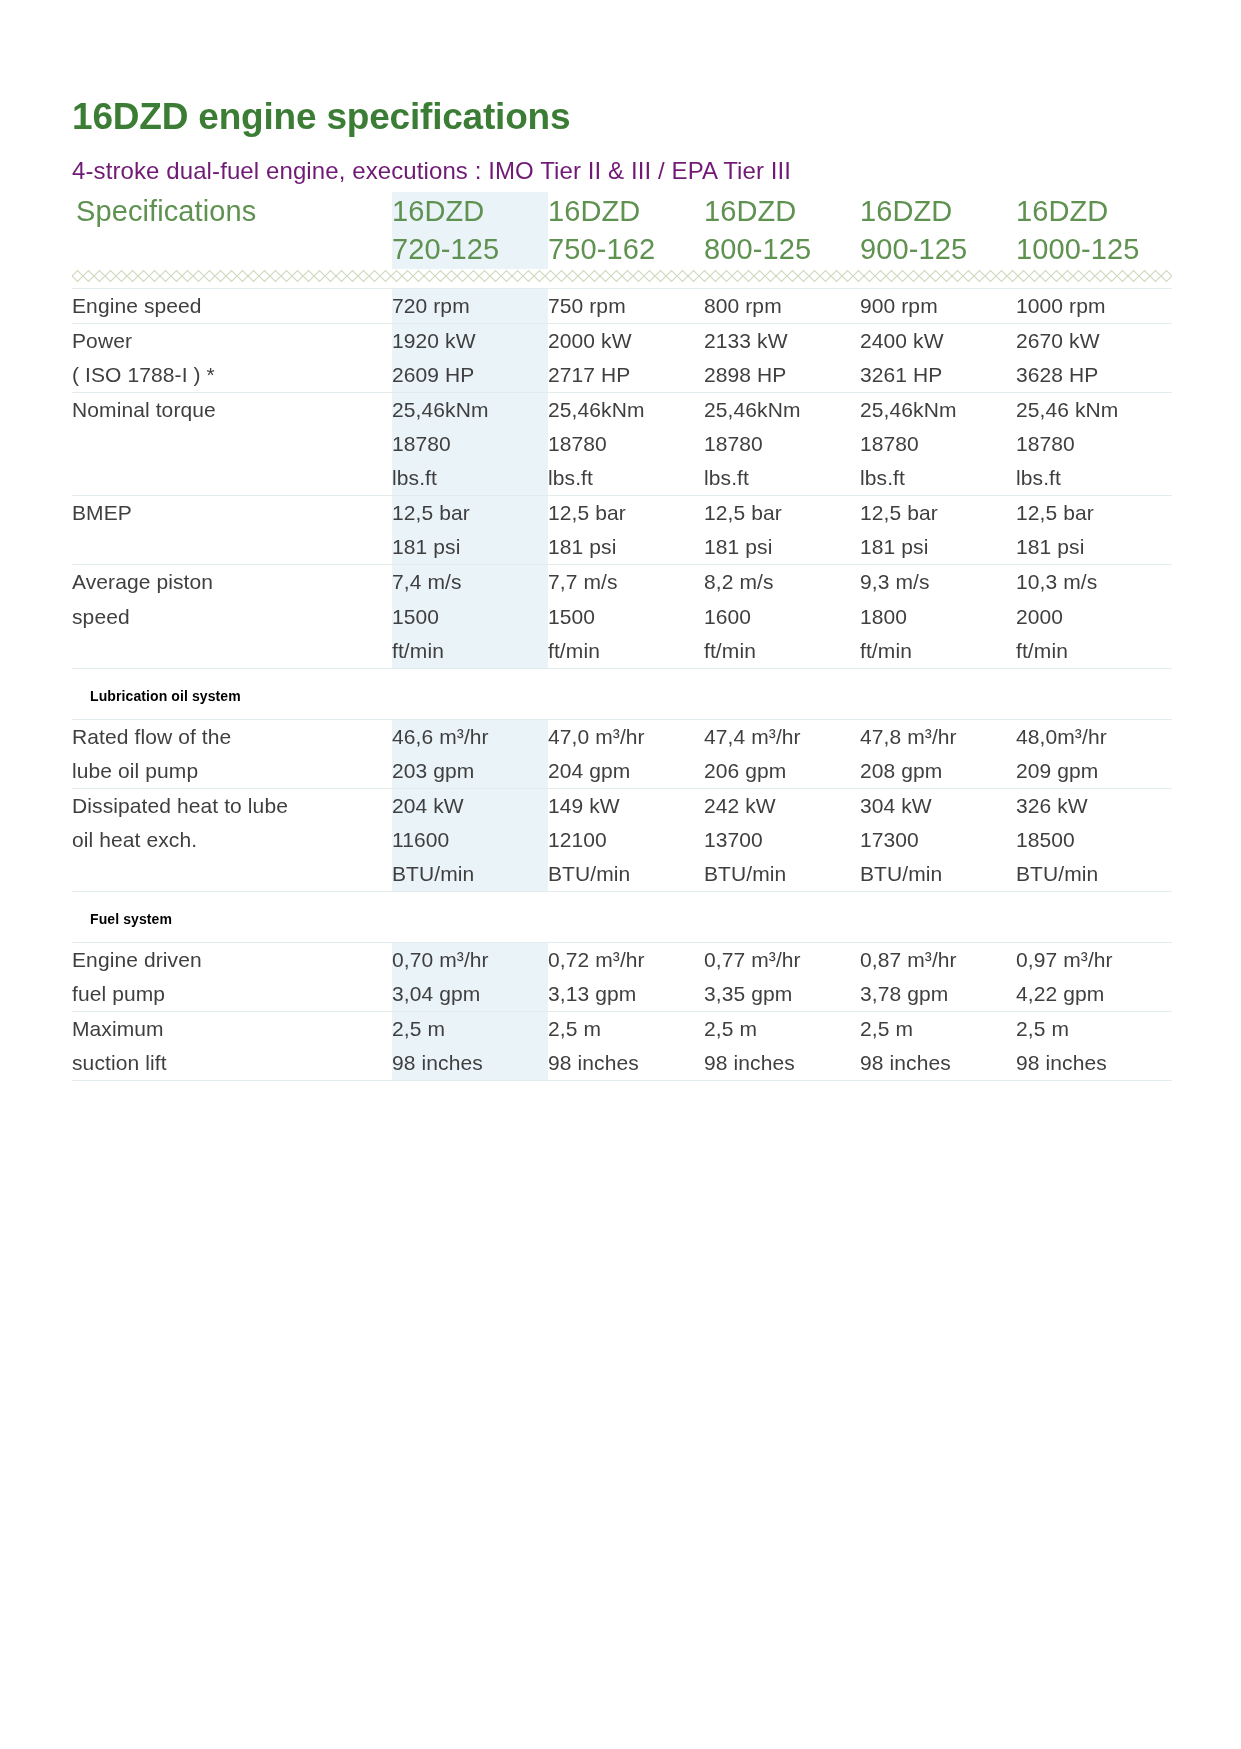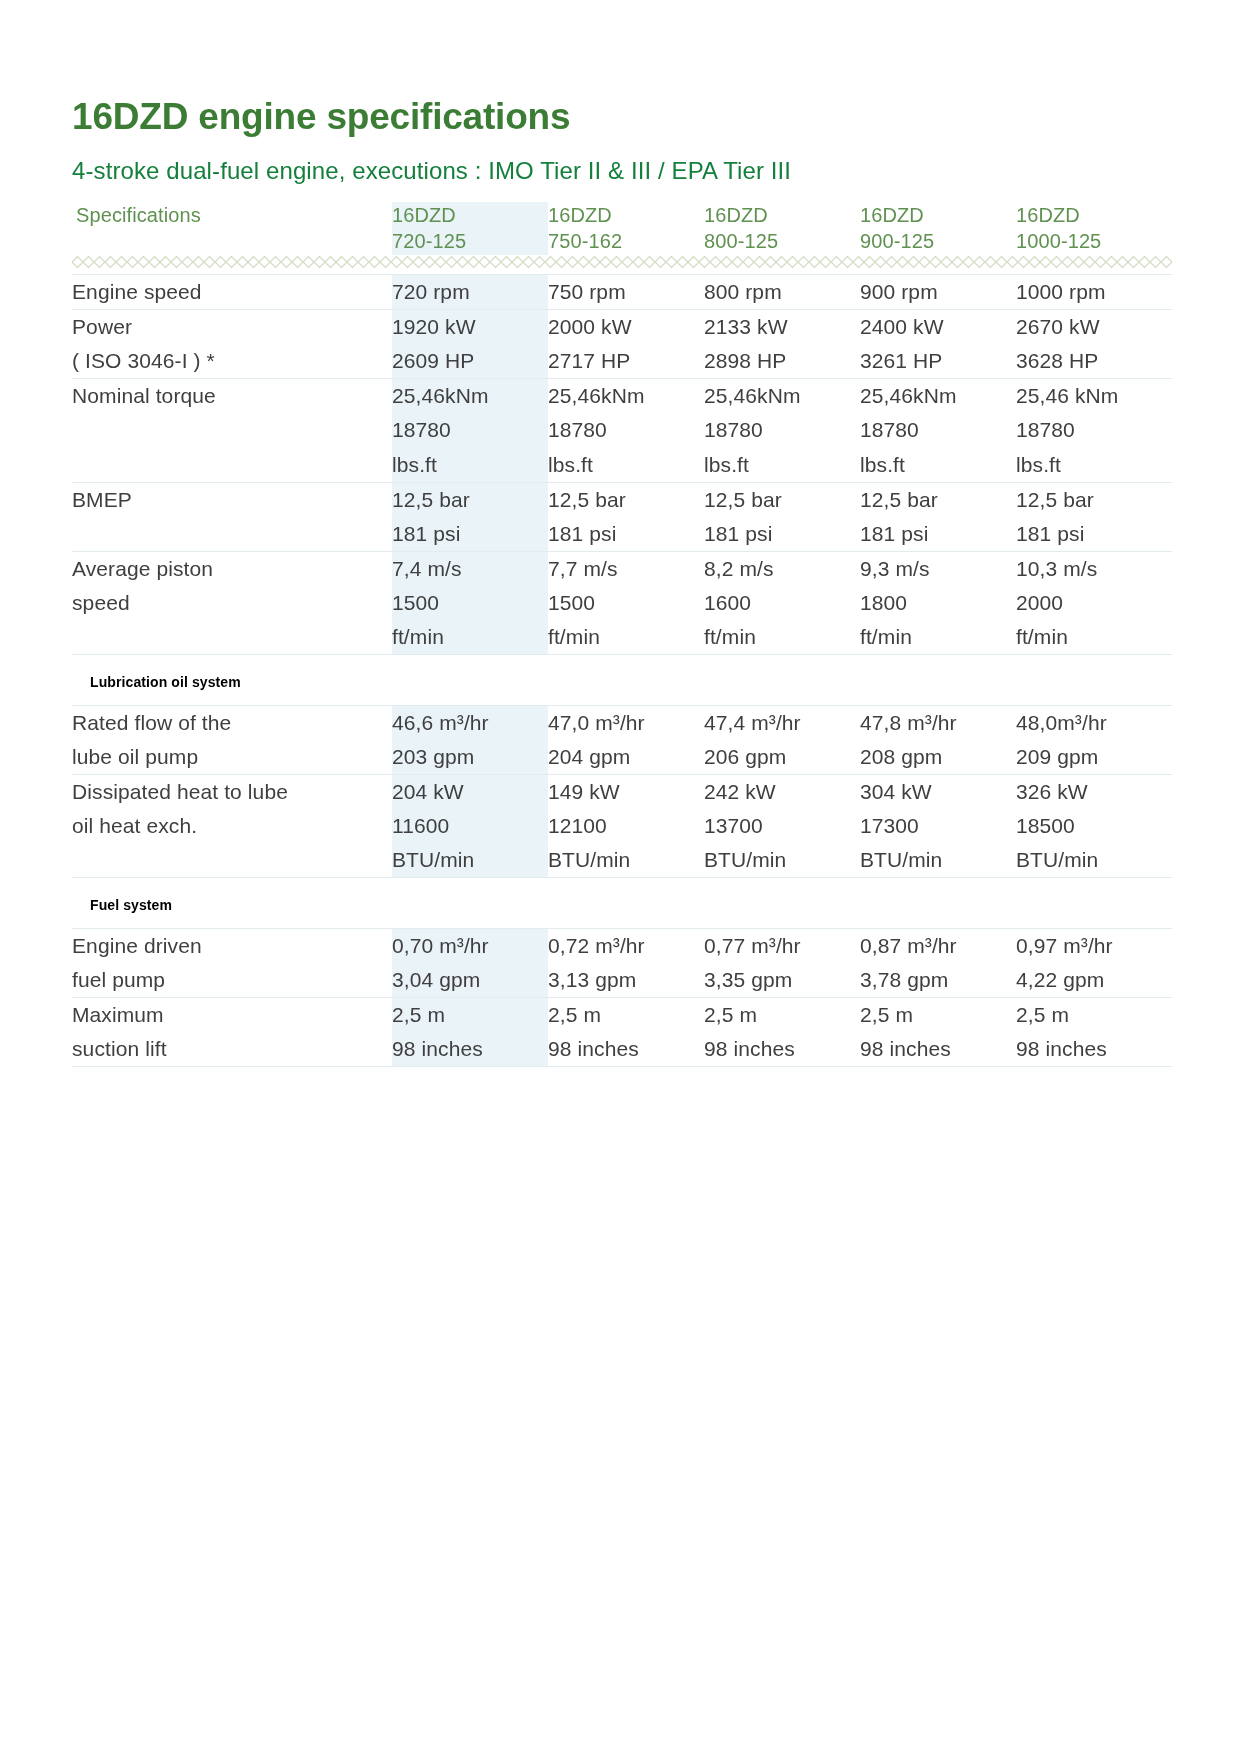--- a/index.html
+++ b/index.html
@@ -33,24 +33,24 @@
     font-size: 37px;
     font-weight: bold;
     color: #3c7d35;
     letter-spacing: -0.2px;
     line-height: 1.15;
     margin-bottom: 16px;
   }
 
   .doc-subtitle {
     font-size: 24px;
-    color: #15803d;
+    color: #701a75;
     font-weight: normal;
     line-height: 1.3;
-    margin-bottom: 16px;
+    margin-bottom: 6px;
     letter-spacing: 0.1px;
   }
 
   
   .spec-table {
     width: 1100px;
     border-collapse: collapse;
     table-layout: fixed;
   }
 
@@ -58,21 +58,21 @@
   .spec-table col.c-val   { width: 156px; }
 
   .spec-table th,
   .spec-table td {
     vertical-align: top;
     padding: 0;
   }
 
   
   .hdr-cell {
-    font-size: 20px;
+    font-size: 29px;
     color: #5f9150;
     font-weight: normal;
     line-height: 1.33;
     padding: 0 0 6px 0;
     text-align: left;
     letter-spacing: 0.1px;
     margin-left: 13px;
   }
   .hdr-cell.label-col { padding-left: 4px; }
   .hdr-cell .model-line { display: block; white-space: nowrap; }
@@ -224,21 +224,21 @@
             <td class="row-val">
               <span class="vline">900 rpm</span>
             </td>
             <td class="row-val">
               <span class="vline">1000 rpm</span>
             </td>
           </tr>
           <tr class="data-row">
             <td class="row-label">
               <span class="vline">Power</span>
-              <span class="vline">( ISO 3046-I ) *</span>
+              <span class="vline">( ISO 1788-I ) *</span>
             </td>
             <td class="row-val hl">
               <span class="vline">1920 kW</span>
               <span class="vline">2609 HP</span>
             </td>
             <td class="row-val">
               <span class="vline">2000 kW</span>
               <span class="vline">2717 HP</span>
             </td>
             <td class="row-val">

